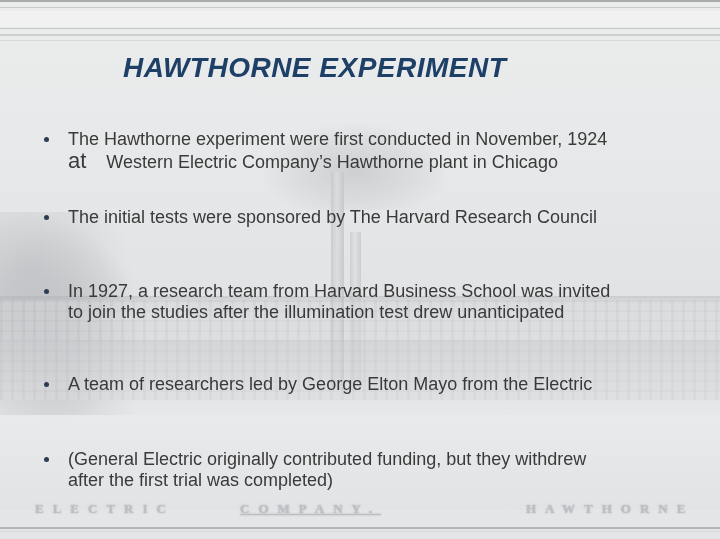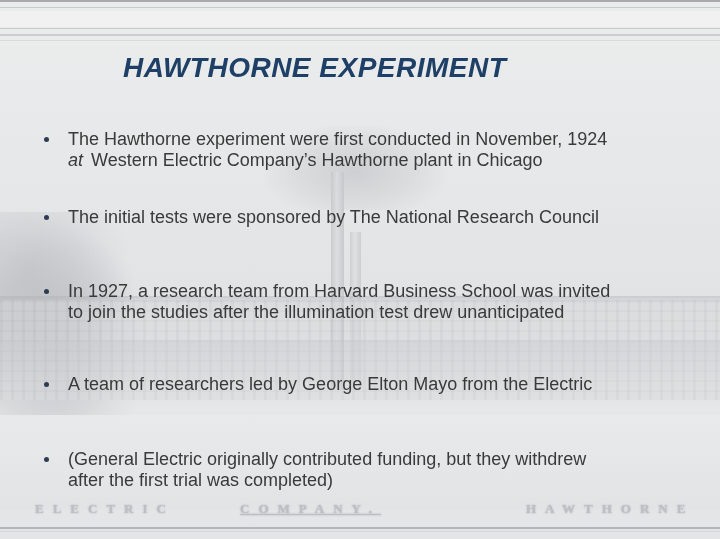--- a/index.html
+++ b/index.html
@@ -80,21 +80,21 @@
   .bullet-item{position:absolute;left:0;width:720px;}
   .bullet-item .dot{
     position:absolute;left:44px;top:8px;width:5px;height:5px;border-radius:50%;
     background:#2e3b52;
   }
   .bullet-item .text{
     position:absolute;left:68px;top:0;width:640px;
     font-size:18px;line-height:21px;color:#3a3a3a;
   }
   .bullet-item .line{white-space:nowrap;}
-  .at-word{font-size:18px;margin-right:8px;font-style:italic;}
+  .at-word{font-size:22px;margin-right:20px;}
   .b1{top:129px;} .b2{top:207px;} .b3{top:281px;} .b4{top:374px;} .b5{top:449px;}
 </style>
 </head>
 <body>
 
 <div class="slide">
 
   <div class="photo">
     <div class="top-edge"></div>
     <div class="cornice l1"></div>
@@ -128,21 +128,21 @@
       <span class="dot"></span>
       <div class="text">
         <div class="line">The Hawthorne experiment were first conducted in November, 1924</div>
         <div class="line"><span class="at-word">at</span><span>Western Electric Company’s Hawthorne plant in Chicago</span></div>
       </div>
     </div>
 
     <div class="bullet-item b2">
       <span class="dot"></span>
       <div class="text">
-        <div class="line">The initial tests were sponsored by The National Research Council</div>
+        <div class="line">The initial tests were sponsored by The Harvard Research Council</div>
       </div>
     </div>
 
     <div class="bullet-item b3">
       <span class="dot"></span>
       <div class="text">
         <div class="line">In 1927, a research team from Harvard Business School was invited</div>
         <div class="line">to join the studies after the illumination test drew unanticipated</div>
       </div>
     </div>

